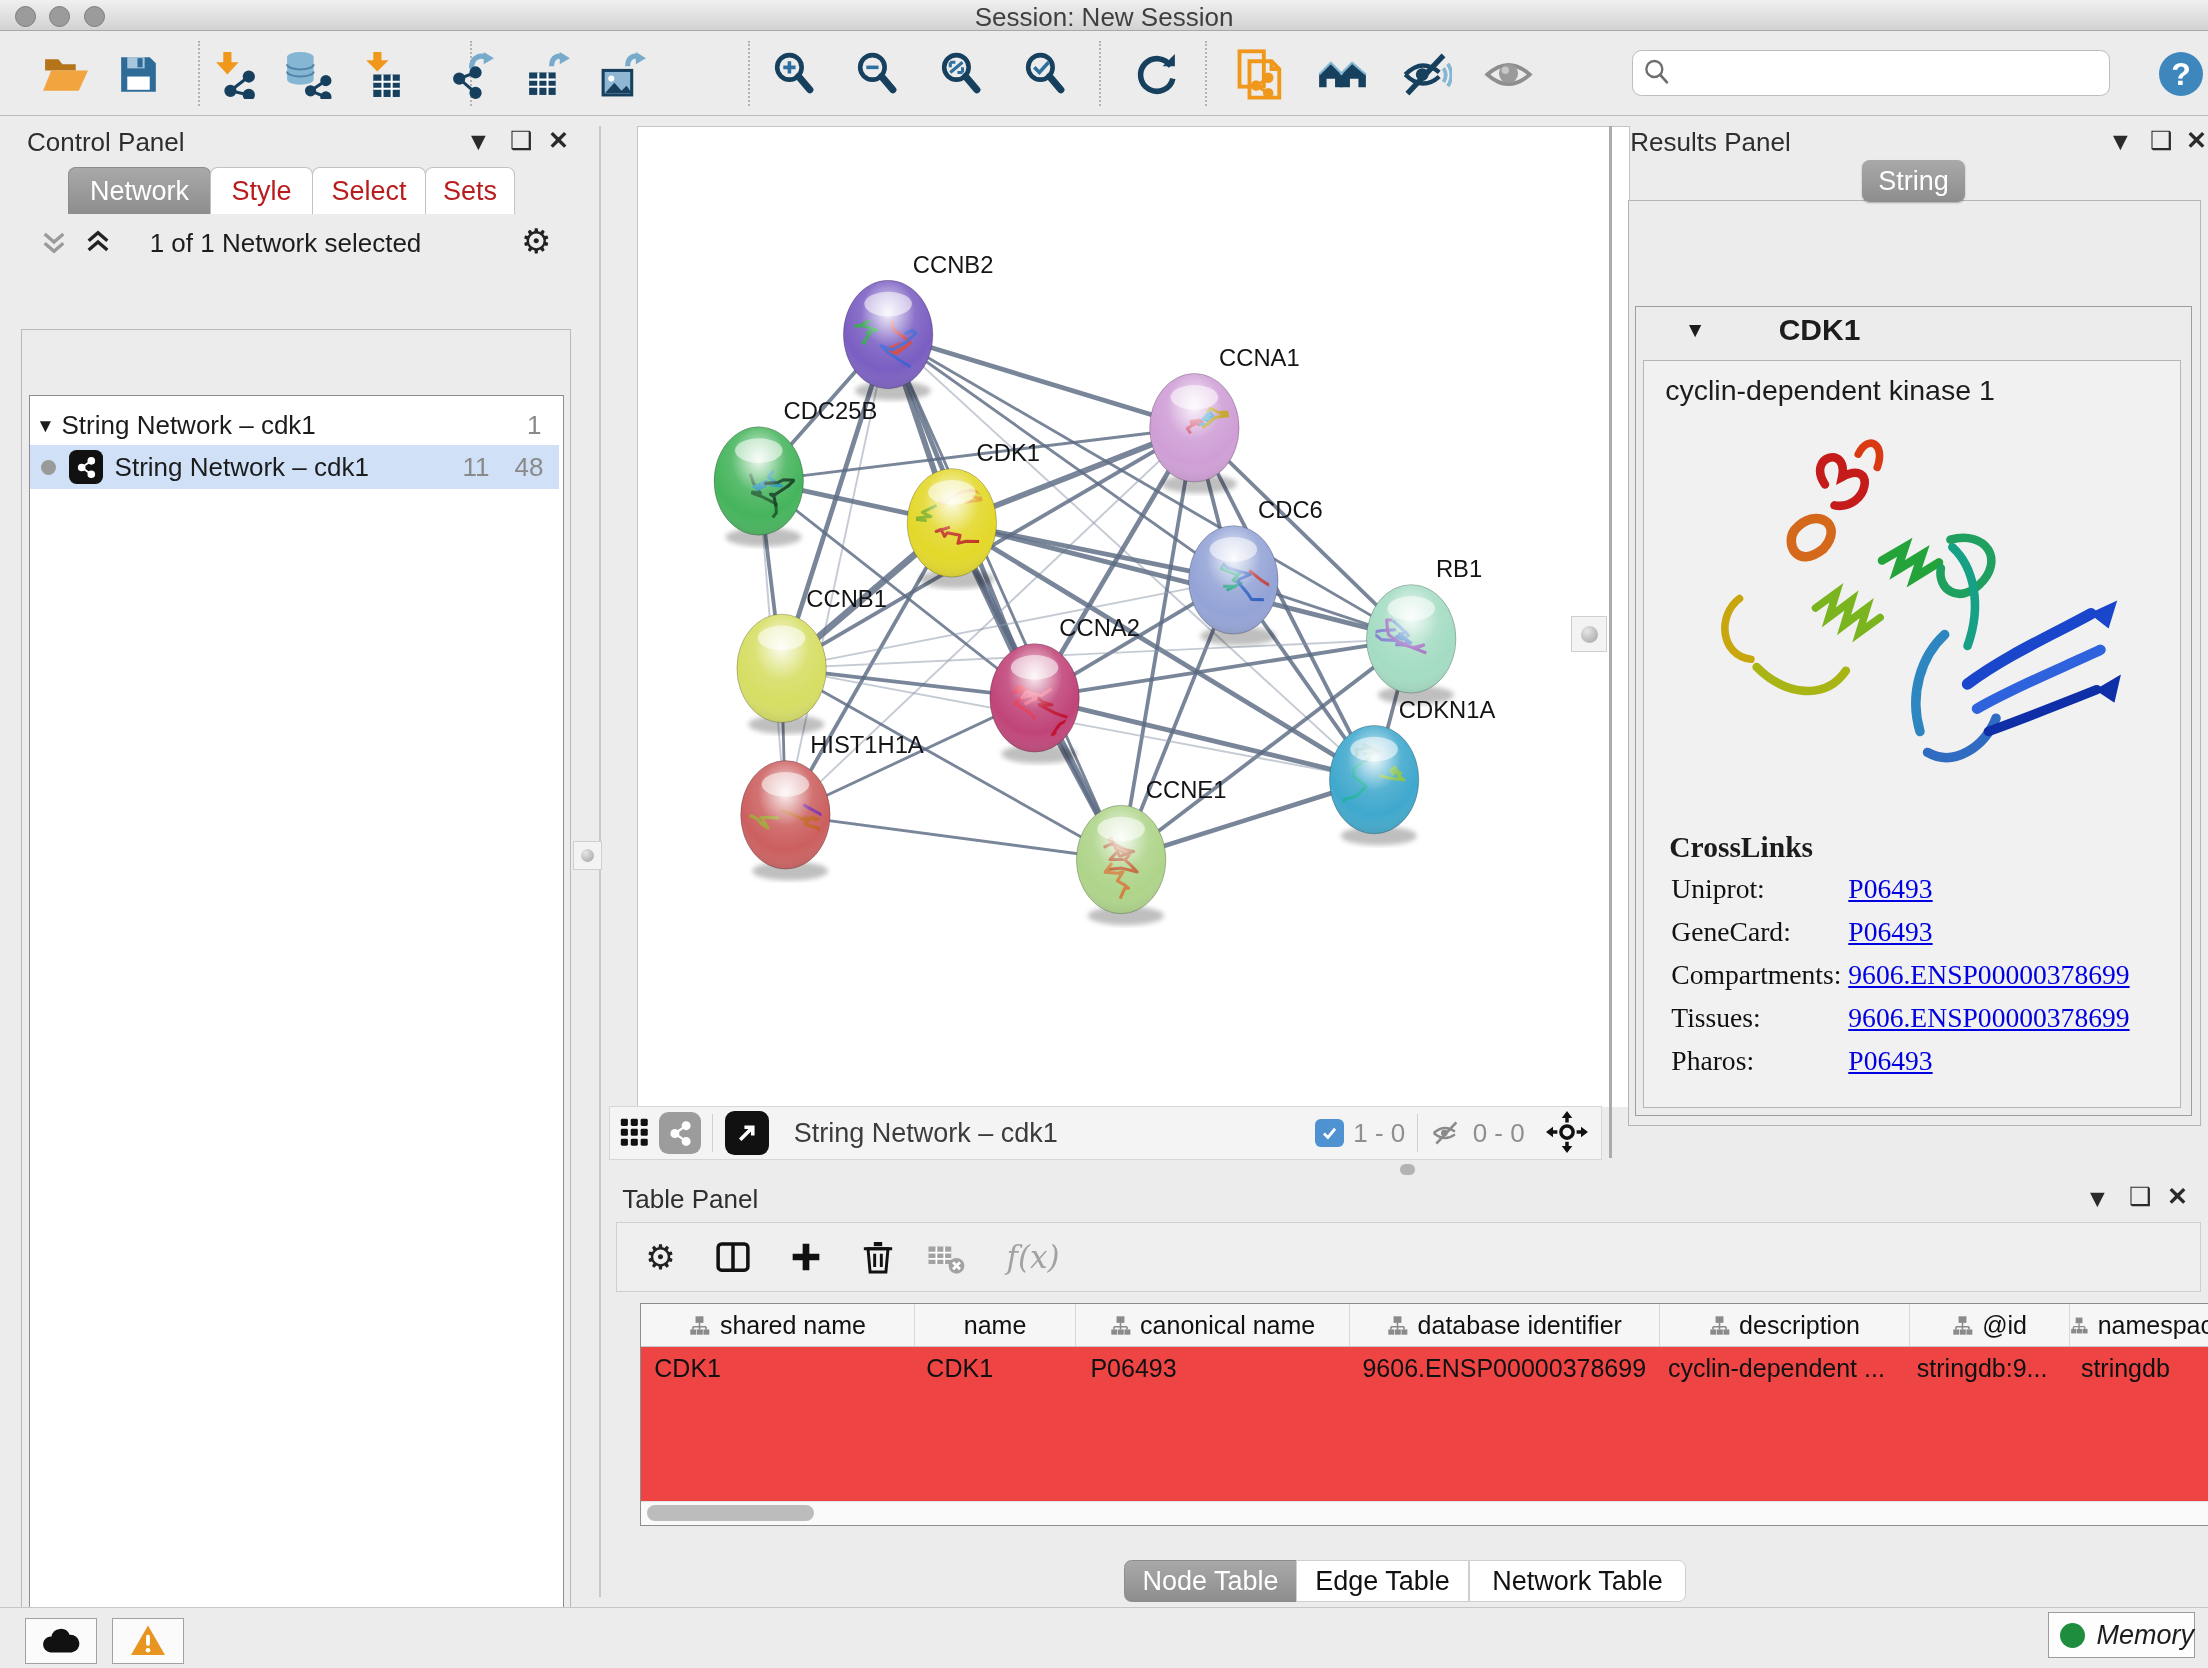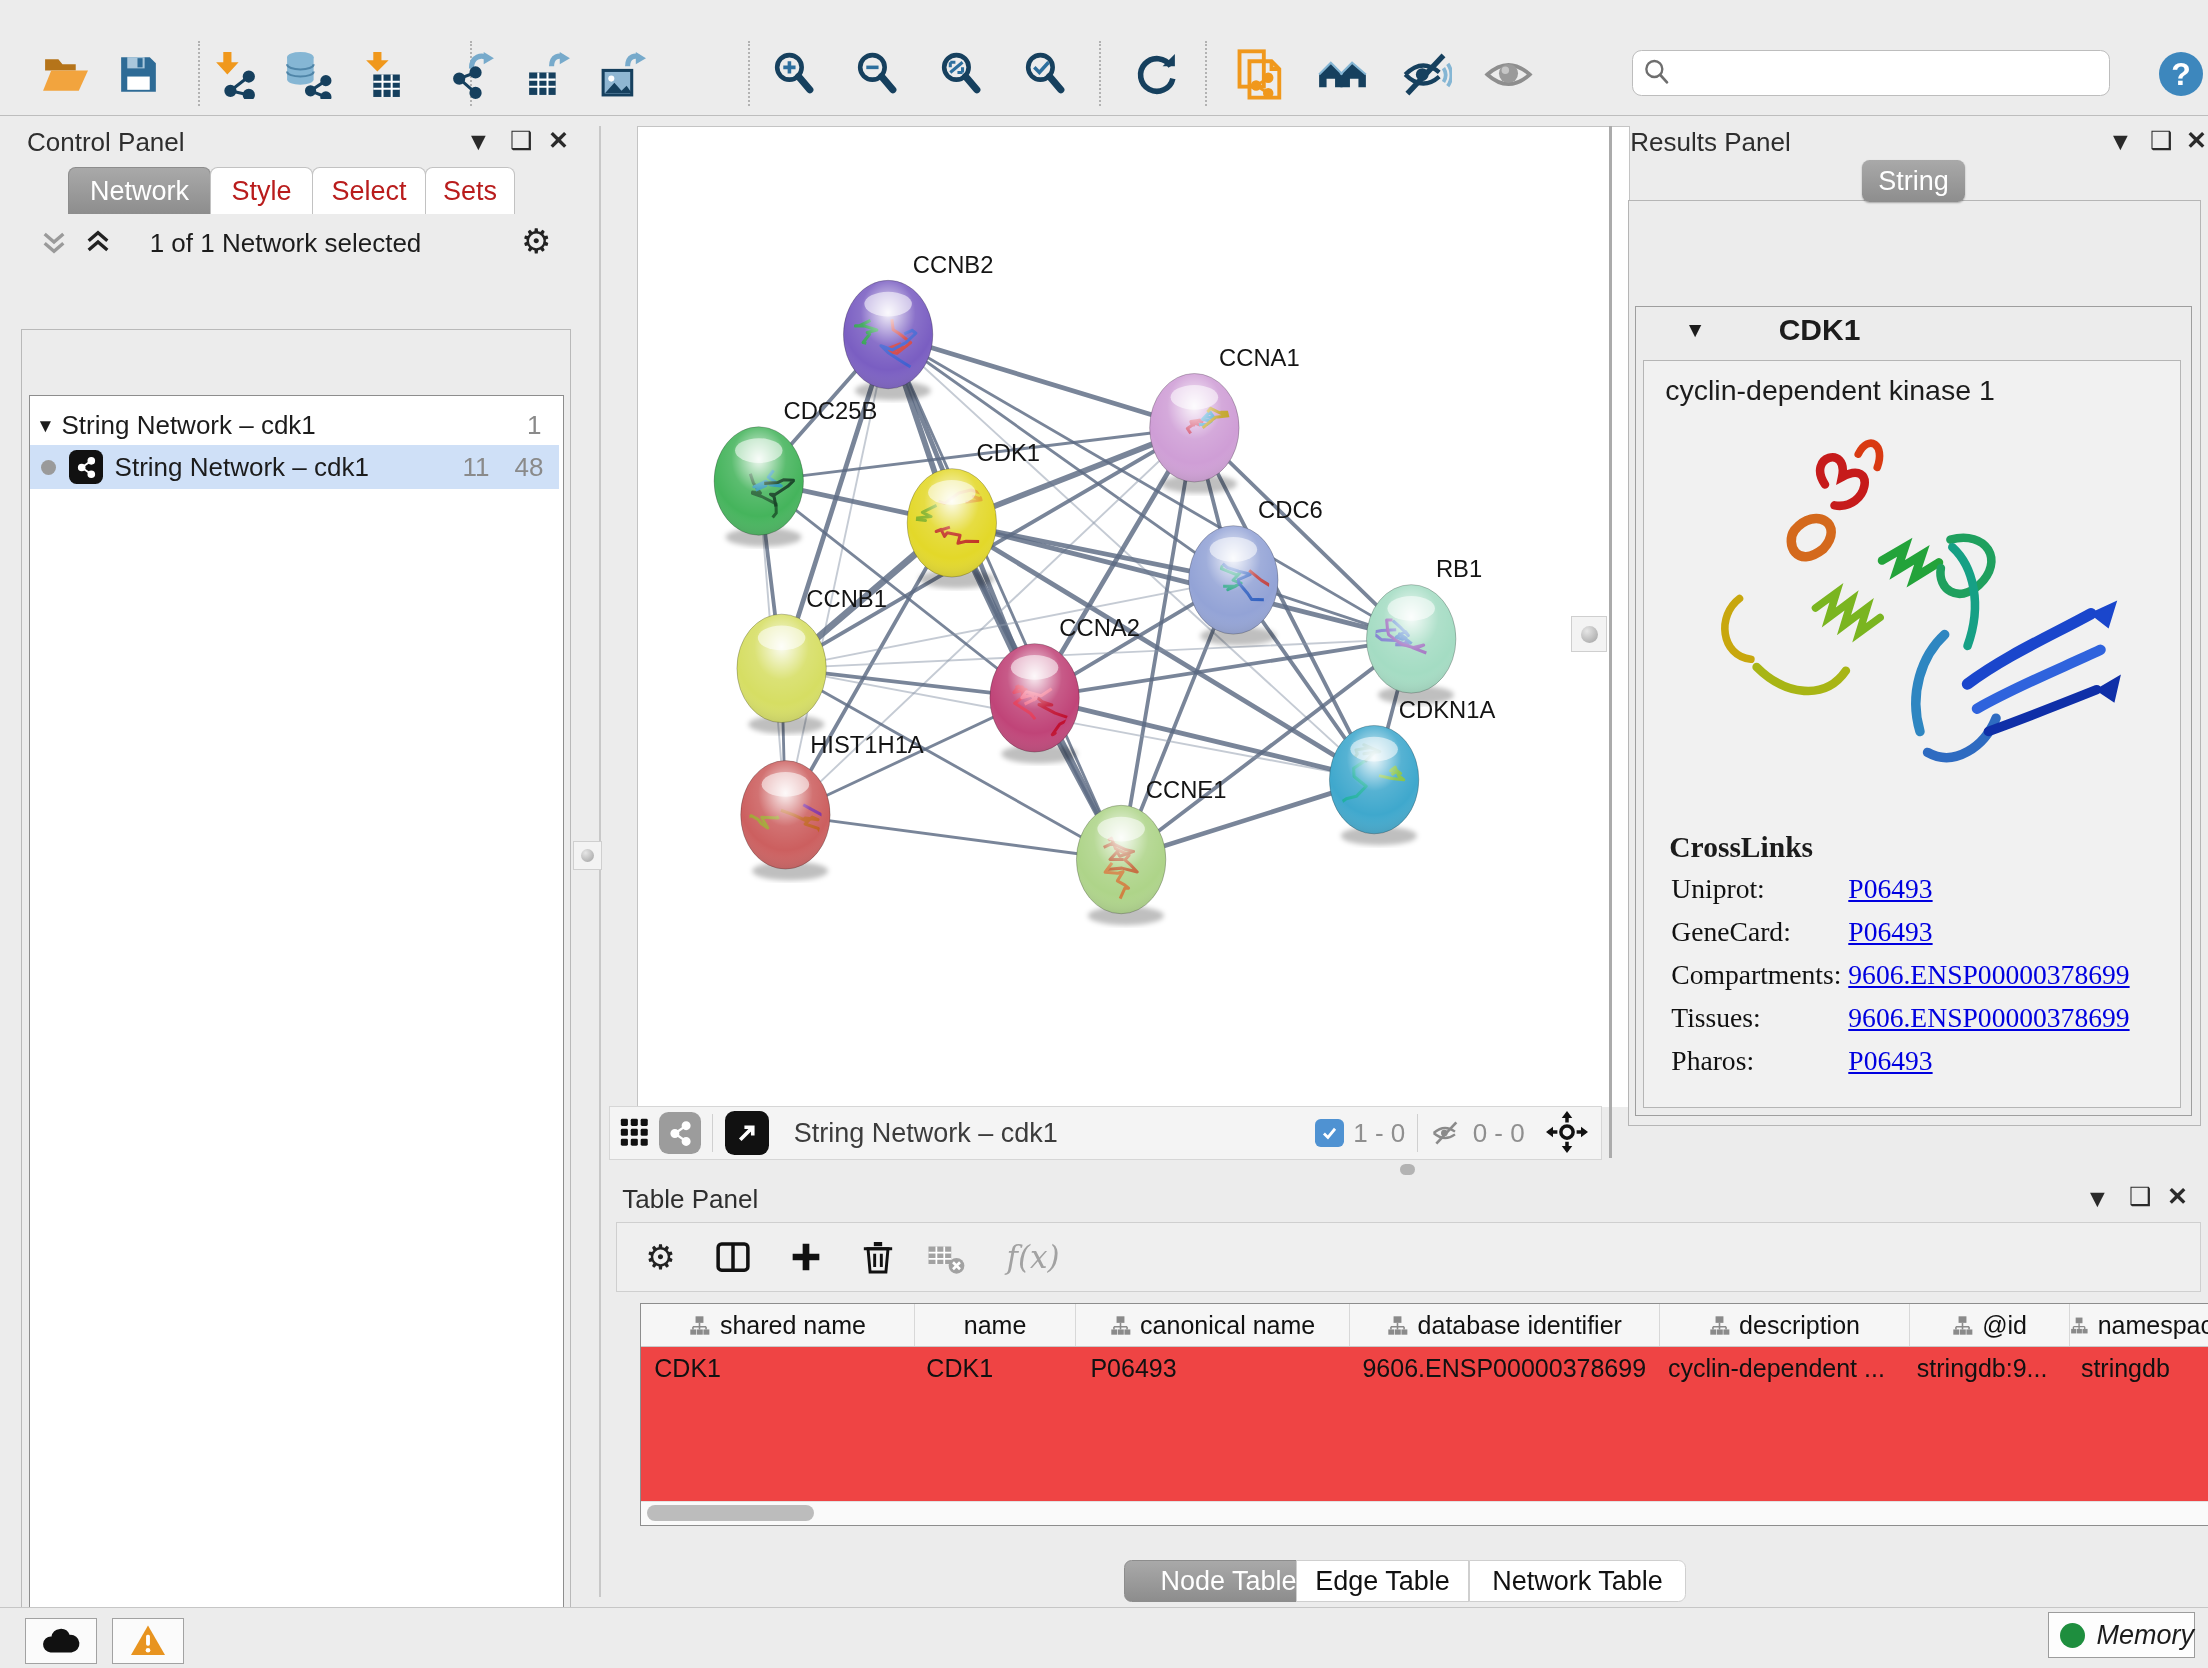--- a/index.html
+++ b/index.html
@@ -63,38 +63,44 @@
   .tablebox{left:640px;top:1303px;width:1573px;height:221px;background:#ef4444;border:1.9px solid #8d8d8d;overflow:hidden;}
   .thead{position:absolute;left:0;top:0;width:1573px;height:42px;background:#f6f6f6;border-bottom:1.9px solid #c9c9c9;display:flex;}
   .th{position:relative;height:42px;font-size:25px;color:#111;display:flex;align-items:center;justify-content:center;
       border-right:1px solid #d8d8d8;gap:9.5px;}
   .trow{position:absolute;left:0;top:44px;width:1573px;height:40px;display:flex;}
   .td{font-size:25px;color:#111;padding-left:13.3px;display:flex;align-items:center;}
   .hscroll{position:absolute;left:0px;bottom:0px;width:1569px;height:23px;background:#fafafa;border-top:1px solid #e2e2e2;}
   .hthumb{position:absolute;left:5.7px;top:2.9px;width:167px;height:16px;background:#bcbcbc;border-radius:8.6px;}
   .bt-tab{position:absolute;height:40px;background:#fff;border:1px solid #cfcfcf;font-size:27px;
           text-align:center;line-height:40px;color:#111;}
-  .bt-tab.sel{background:linear-gradient(#a9a9a9,#8d8d8d);color:#fff;border-color:#8d8d8d;border-radius:7.6px 0 0 7.6px;padding-left:18px;}
+  .bt-tab.sel{background:linear-gradient(#a9a9a9,#8d8d8d);color:#fff;border-color:#8d8d8d;border-radius:7.6px 0 0 7.6px;}
   
   .statusbar{left:0;top:1607px;width:2208px;height:61px;background:#ececec;border-top:1.9px solid #c6c6c6;}
   .sq-btn{position:absolute;top:9.5px;width:70px;height:44px;background:#fbfbfb;border:1.9px solid #a2a2a2;
           display:flex;align-items:center;justify-content:center;}
   .mem-btn{position:absolute;left:2048px;top:4px;width:145px;height:44px;background:#fdfdfd;border:1.9px solid #9c9c9c;
            display:flex;align-items:center;justify-content:flex-end;gap:11.4px;font-size:27px;font-style:italic;}
   .dot-green{width:25px;height:25px;border-radius:50%;background:#1e8e3e;}
   .gear{font-family:"DejaVu Sans",sans-serif;font-size:34px;color:#222;line-height:34px;}
   .fx{font-family:"DejaVu Serif",serif;font-style:italic;font-size:31px;color:#a2a2a2;}
   .handle{background:#f3f3f3;border:1px solid #cfcfcf;display:flex;align-items:center;justify-content:center;}
   .handle .ball{width:17px;height:17px;border-radius:50%;background:radial-gradient(circle at 35% 30%,#e6e6e6,#9f9f9f);}
 </style>
 </head>
 <body>
 
 <div id="app">
 
+  <div class="abs titlebar">
+    <span class="tl" style="left:15px"></span>
+    <span class="tl" style="left:49px"></span>
+    <span class="tl" style="left:84px"></span>
+    <div class="win-title">Session: New Session</div>
+  </div>
 
   <div class="abs toolbar">
     <div class="tbtn" style="left:38px">
       <svg width="49" height="49" viewBox="0 0 48 48">
         <path d="M5 9h13l4 5h13v6H5z" fill="#b5741a"></path>
         <path d="M3 40 11 20h36l-9 20z" fill="#f2a43e"></path>
       </svg>
     </div>
     <div class="tbtn" style="left:112px">
       <svg width="49" height="49" viewBox="0 0 48 48">

